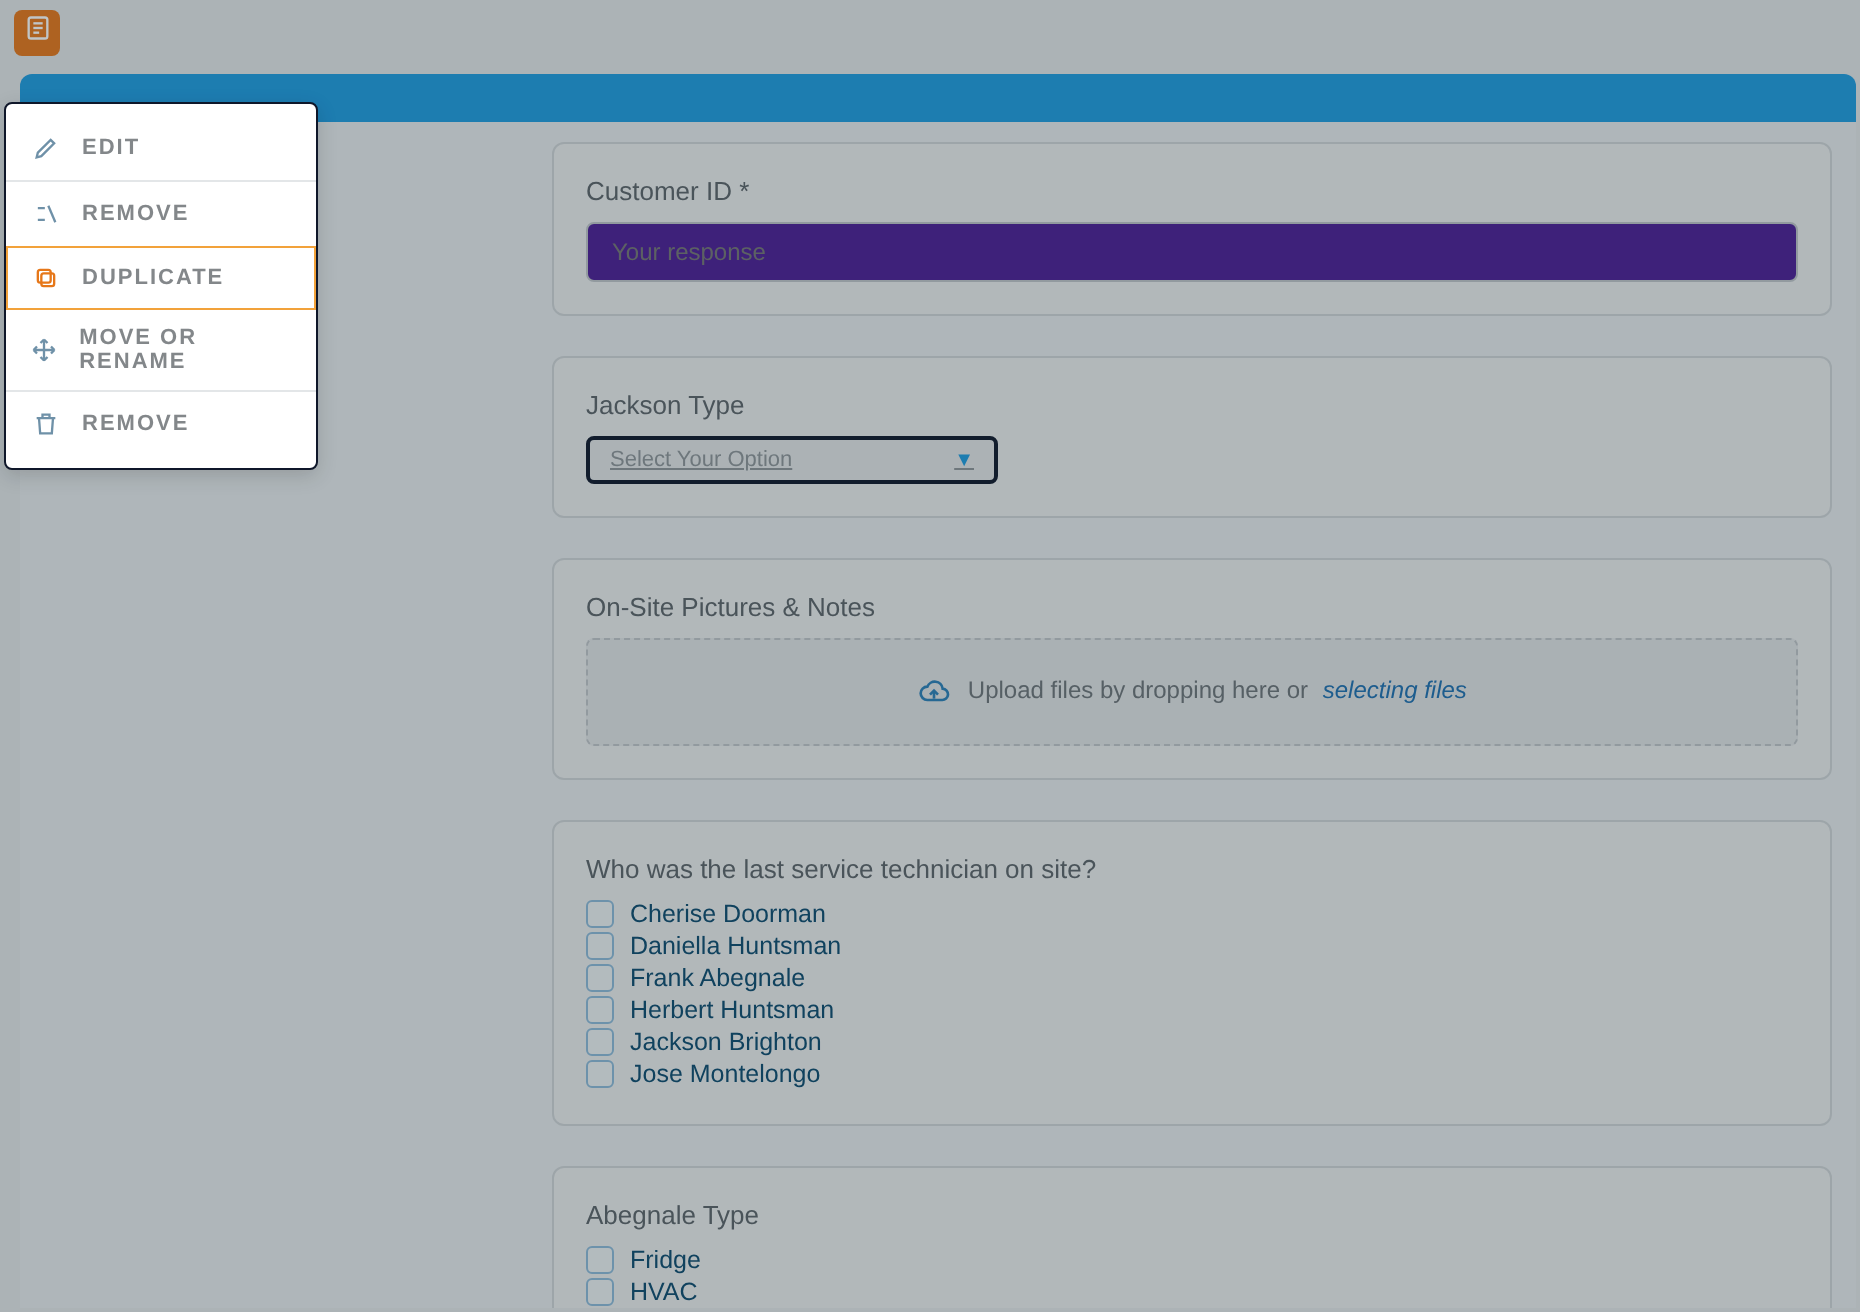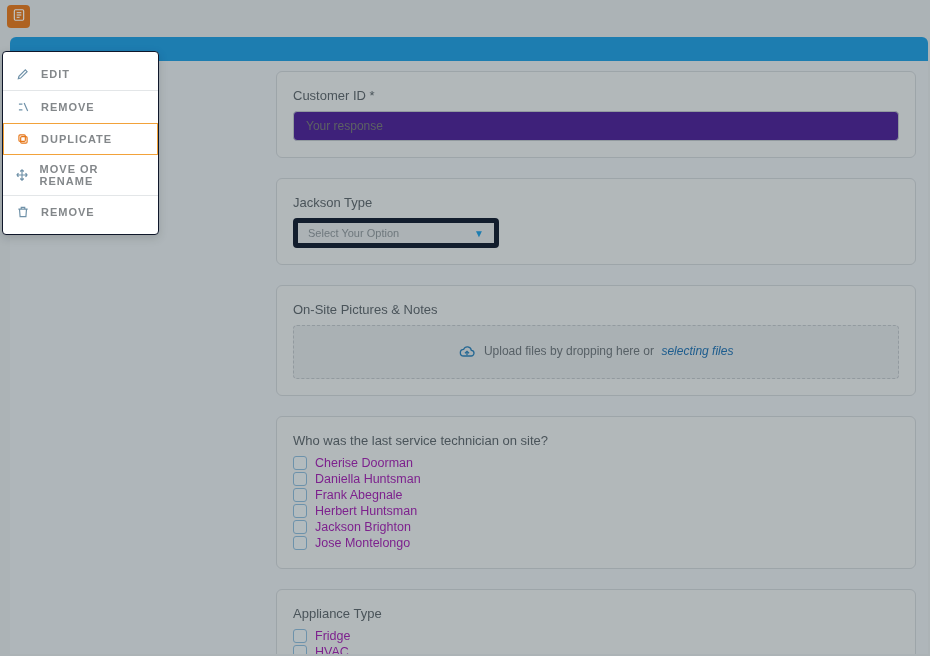--- a/index.html
+++ b/index.html
@@ -106,45 +106,46 @@
     width:100%;
     border:1px solid #bfc4c8;
     border-radius:4px;
     background:#4c1d95;
     font-size:12px;
     padding:7px 12px;
     color:#8e9498;
   }
   .selectwrap {
     width:206px;
-    border:5px solid #0f172a;
+    border:2px solid #0f172a;
     border-radius:4px;
     background:#e3e5e7;
     display:flex; align-items:center;
     padding:4px 10px;
     font-size:11px; color:#8e9498;
     justify-content:space-between;
+    text-decoration:underline;
   }
   .selectwrap .caret { color:#1e9be0; font-size:10px;}
   .uploadzone {
     border:1px dashed #c0c4c8;
     border-radius:4px;
     background:#e1e3e5;
     text-align:center;
     padding:18px 10px;
     font-size:12px;
     color:#6d7378;
   }
   .uploadzone .cloud { color:#2a7fb8; margin-right:6px; display:inline-flex; vertical-align:middle;}
   .uploadzone .cloud svg{width:16px;height:16px;fill:none;stroke:#2a7fb8;stroke-width:2;}
   .uploadzone a { color:#1e6fb0; text-decoration:none; margin-left:4px;font-style:italic;}
   .cbrow {
     display:flex; align-items:center;
     font-size:12.5px;
-    color:#a21caf;
+    color:#0c4a6e;
     margin:2px 0;
   }
   .cbrow .cb {
     width:14px;height:14px;
     border:1.5px solid #8cb9d8;
     border-radius:3px;
     margin-right:8px;
     background:#eef1f3;
   }
 </style>
@@ -219,21 +220,21 @@
             <span>Jackson Brighton</span>
           </div>
           <div class="cbrow">
             <span class="cb"></span>
             <span>Jose Montelongo</span>
           </div>
         </div>
     </div>
 
     <div class="card">
-      <div class="flabel">Appliance Type</div>
+      <div class="flabel">Abegnale Type</div>
       <div id="app-opts">
           <div class="cbrow">
             <span class="cb"></span>
             <span>Fridge</span>
           </div>
           <div class="cbrow">
             <span class="cb"></span>
             <span>HVAC</span>
           </div>
           <div class="cbrow">

